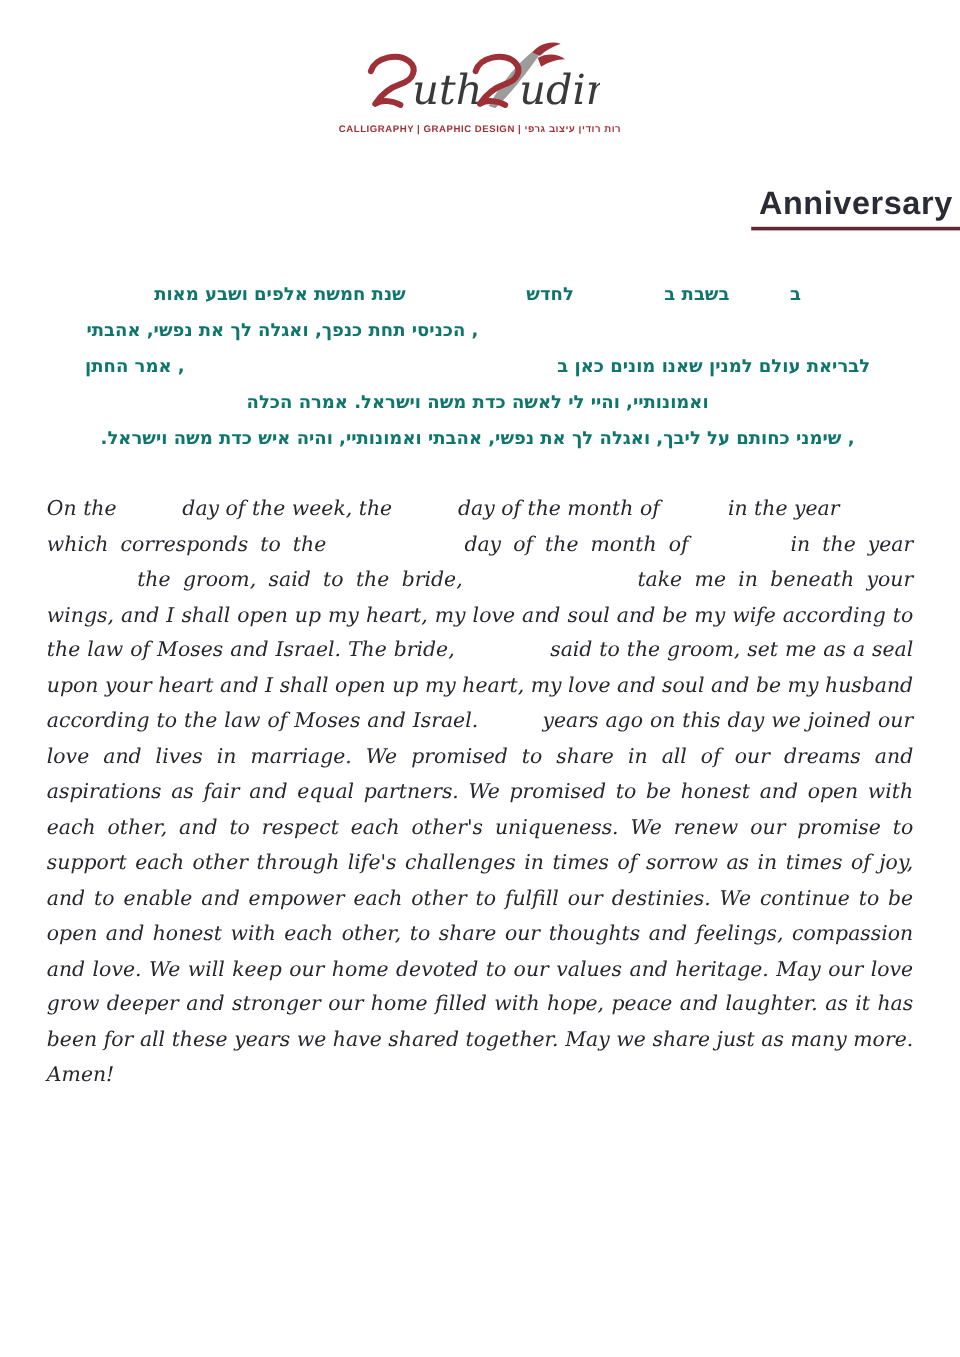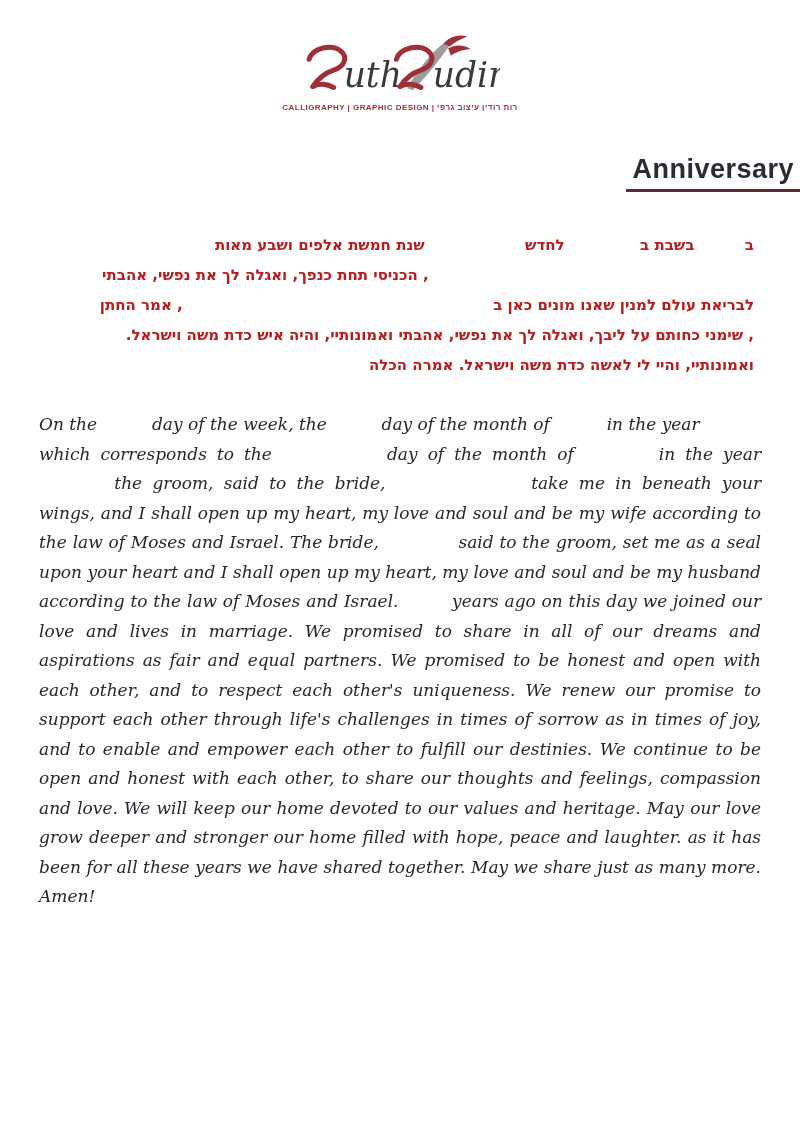--- a/index.html
+++ b/index.html
@@ -13,22 +13,22 @@
            color:#9E3038;letter-spacing:0.45px;margin-top:1px;}
 
   
   .title-row{text-align:right;margin-top:42px;}
   .title-text{font-family:"Liberation Sans",sans-serif;font-size:27px;font-weight:bold;
               color:#2B2B36;letter-spacing:0.5px;border-bottom:3px solid #5F2A33;
               padding:0 6px 4px 6px;display:inline-block;}
 
   
   .hebrew{margin:38px 46px 0 42px;}
-  .h-line{direction:rtl;text-align:right;font-family:"DejaVu Sans",sans-serif;
-          font-weight:bold;font-size:15px;color:#b91c1c;line-height:30px;white-space:nowrap;}
+  .h-line{direction:rtl;text-align:center;font-family:"DejaVu Sans",sans-serif;
+          font-weight:bold;font-size:15px;color:#0f766e;line-height:30px;white-space:nowrap;}
   .gap{display:inline-block;height:2px;}
 
   
   .english{margin:30px 39px 0 39px;font-family:"DejaVu Serif",serif;font-style:italic;
            font-size:17px;line-height:29.5px;color:#26262E;text-align:justify;}
   .english .gap{height:1px;}
 
   
   .sig-row{margin-left:39px;font-family:"DejaVu Serif",serif;font-style:italic;
            font-size:23px;color:#26262E;}
@@ -66,22 +66,22 @@
   </div>
 
   <div class="title-row">
     <span class="title-text">Anniversary</span>
   </div>
 
   <section class="hebrew" id="hebrew-block">
       <div class="h-line" dir="rtl"><span>ב</span> <span class="gap" style="width: 40px;"></span> <span>בשבת ב</span> <span class="gap" style="width: 65px;"></span> <span>לחדש</span> <span class="gap" style="width: 90px;"></span> <span>שנת חמשת אלפים ושבע מאות</span> </div>
       <div class="h-line" dir="rtl"><span class="gap" style="width: 320px;"></span> <span>, הכניסי תחת כנפך, ואגלה לך את נפשי, אהבתי</span> </div>
       <div class="h-line" dir="rtl"><span>לבריאת עולם למנין שאנו מונים כאן ב</span> <span class="gap" style="width: 300px;"></span> <span>, אמר החתן</span> </div>
+      <div class="h-line" dir="rtl"><span>ואמונותיי, והיי לי לאשה כדת משה וישראל. אמרה הכלה</span> </div>
       <div class="h-line" dir="rtl"><span>, שימני כחותם על ליבך, ואגלה לך את נפשי, אהבתי ואמונותיי, והיה איש כדת משה וישראל.</span> </div>
-      <div class="h-line" dir="rtl"><span>ואמונותיי, והיי לי לאשה כדת משה וישראל. אמרה הכלה</span> </div>
     </section>
 
   <section class="english" id="english-block"><span>On the</span> <span class="gap" style="width: 44px;"></span> <span>day of the week, the</span> <span class="gap" style="width: 44px;"></span> <span>day of the month of</span> <span class="gap" style="width: 46px;"></span> <span>in the year</span> <span class="gap" style="width: 56px;"></span> <span>which corresponds to the</span> <span class="gap" style="width: 95px;"></span> <span>day of the month of</span> <span class="gap" style="width: 65px;"></span> <span>in the year</span> <span class="gap" style="width: 65px;"></span> <span>the groom, said to the bride,</span> <span class="gap" style="width: 125px;"></span> <span>take me in beneath your wings, and I shall open up my heart, my love and soul and be my wife according to the law of Moses and Israel. The bride,</span> <span class="gap" style="width: 68px;"></span> <span>said to the groom, set me as a seal upon your heart and I shall open up my heart, my love and soul and be my husband according to the law of Moses and Israel.</span> <span class="gap" style="width: 42px;"></span> <span>years ago on this day we joined our love and lives in marriage. We promised to share in all of our dreams and aspirations as fair and equal partners. We promised to be honest and open with each other, and to respect each other's uniqueness. We renew our promise to support each other through life's challenges in times of sorrow as in times of joy, and to enable and empower each other to fulfill our destinies. We continue to be open and honest with each other, to share our thoughts and feelings, compassion and love. We will keep our home devoted to our values and heritage. May our love grow deeper and stronger our home filled with hope, peace and laughter. as it has been for all these years we have shared together. May we share just as many more. Amen!</span> </section>
 
 
   <div class="sig-row bride">
     <span>The Bride</span><span class="sig-line"></span>
   </div>
 
 </div>

